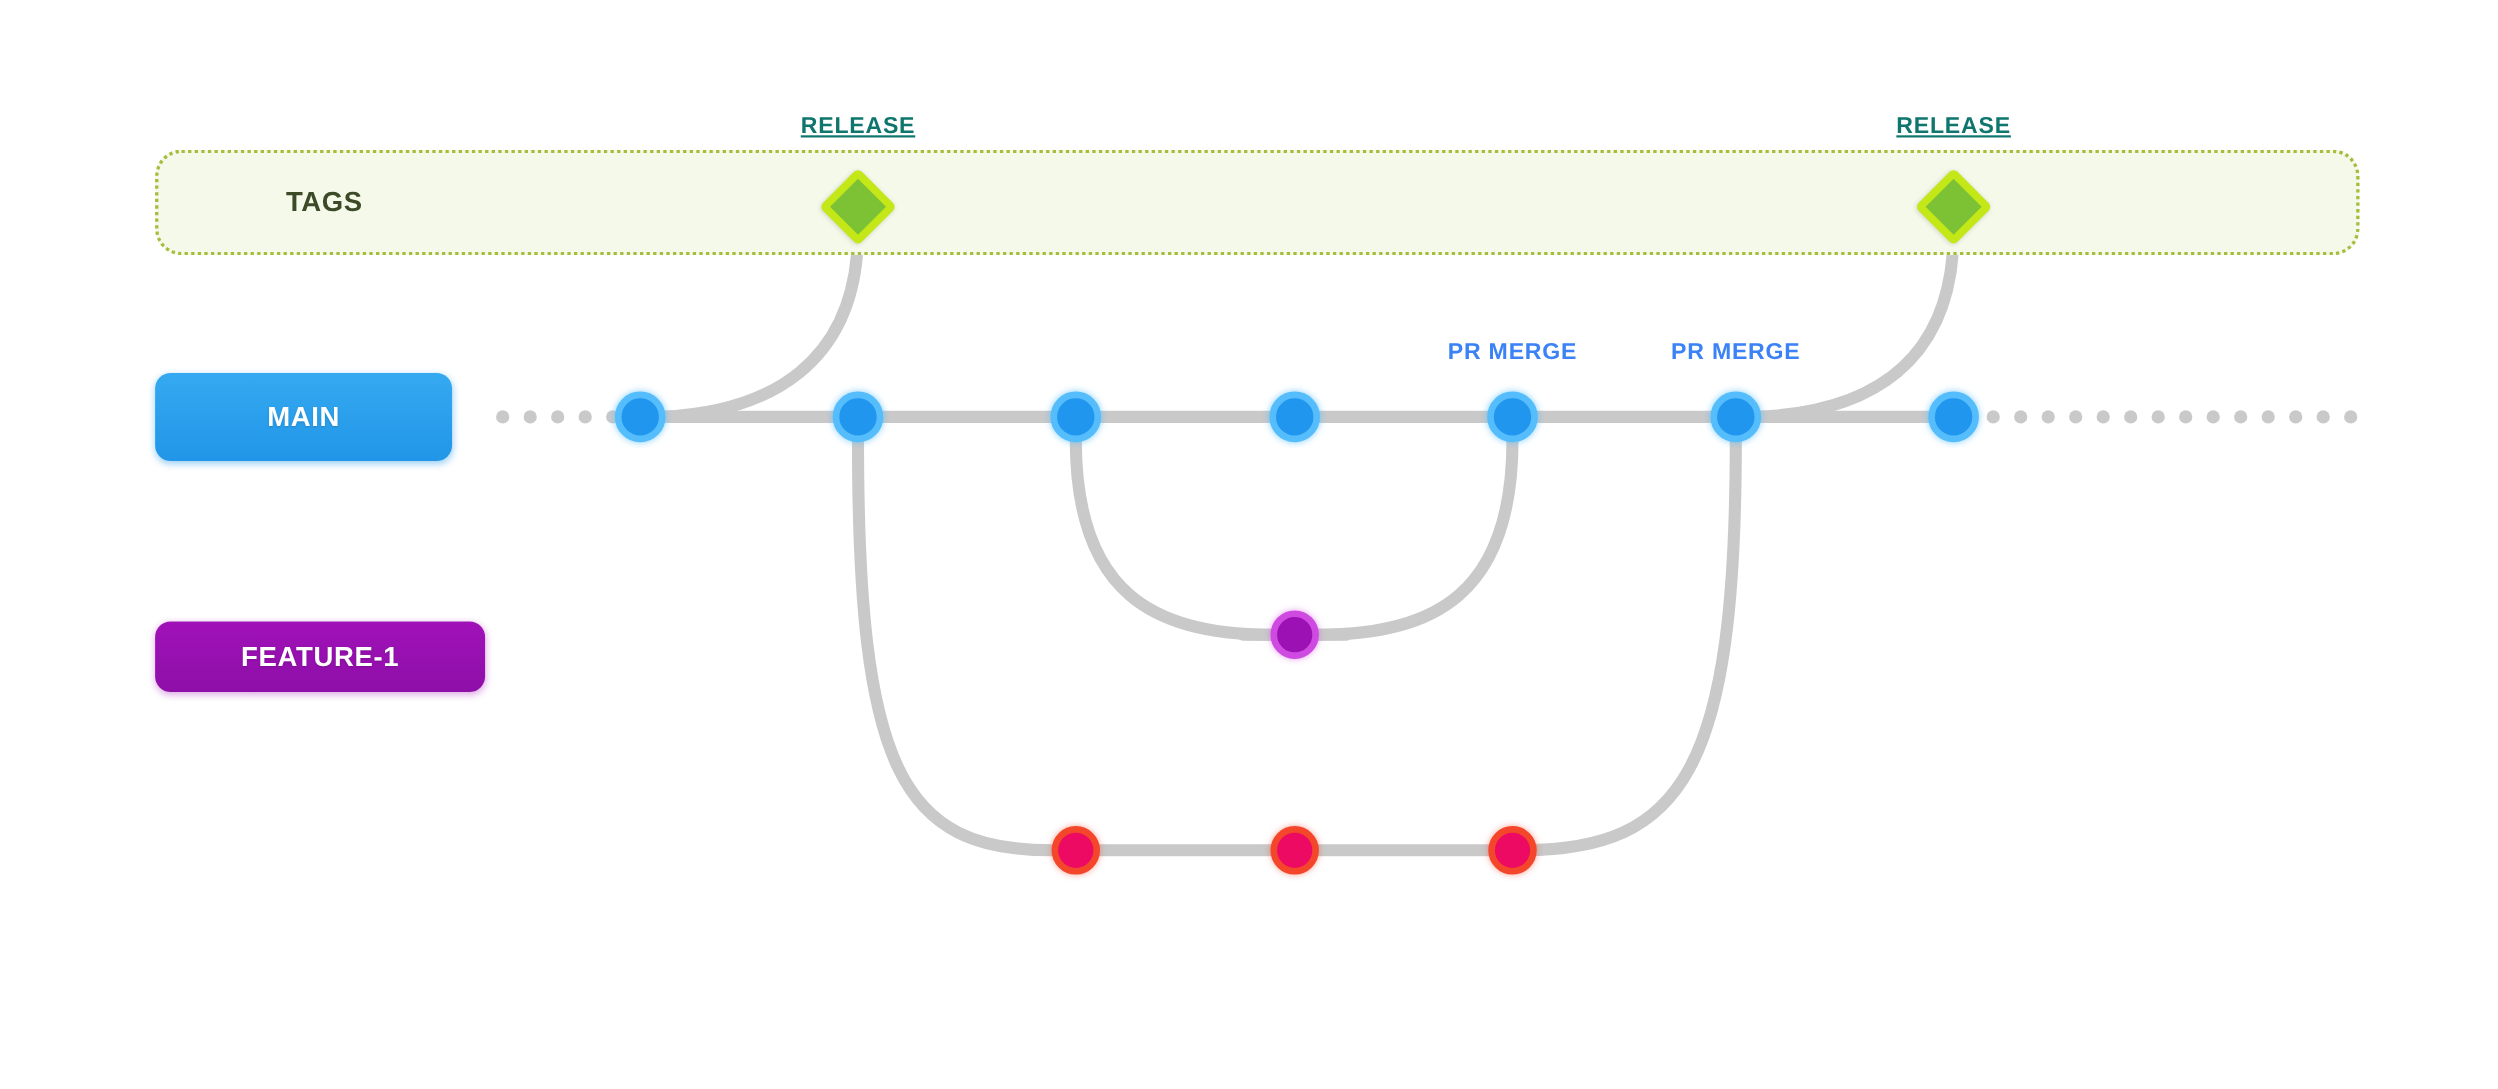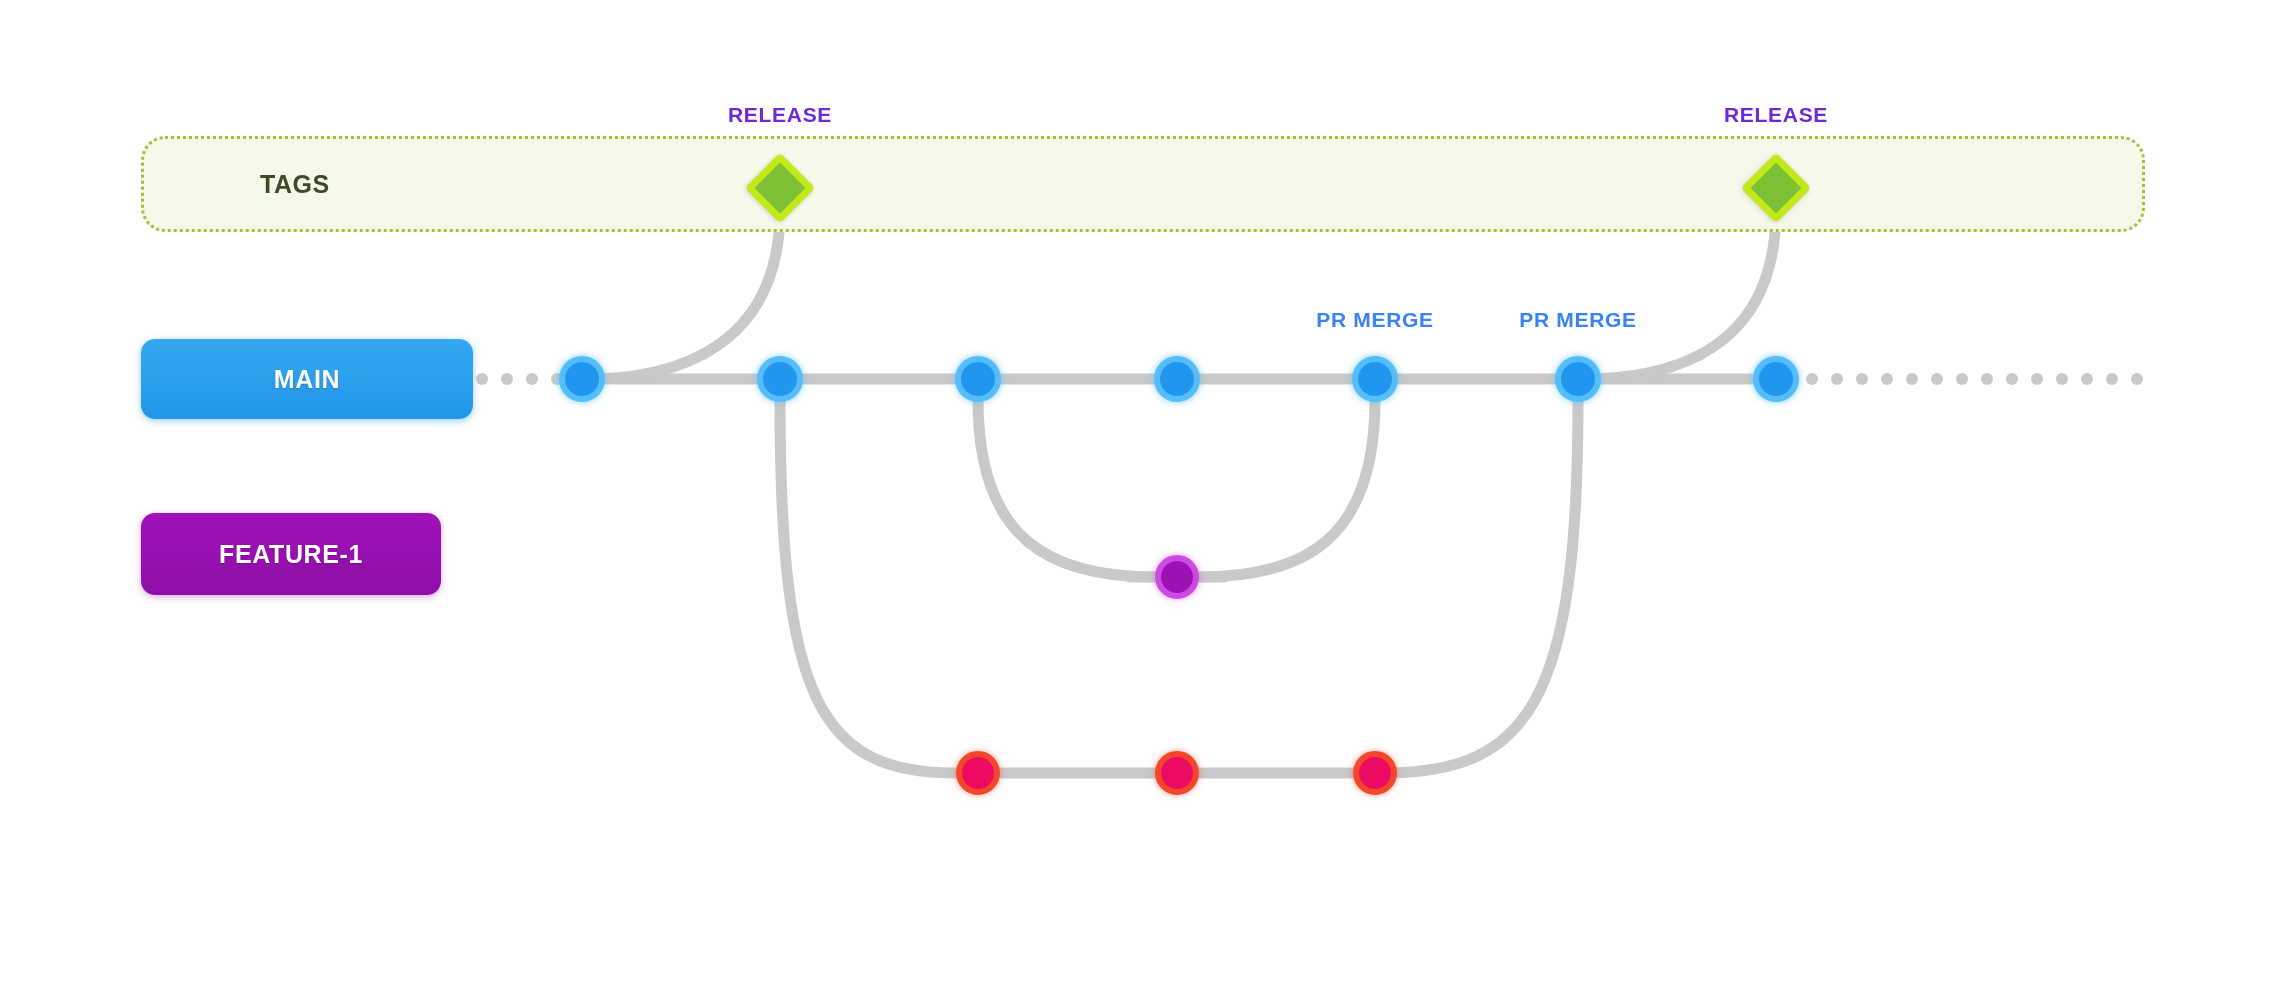--- a/index.html
+++ b/index.html
@@ -38,28 +38,28 @@
     justify-content: center;
     border-radius: 14px;
     color: #ffffff;
     font-weight: bold;
     letter-spacing: 0.6px;
     box-sizing: border-box;
     text-shadow: 0 1px 2px rgba(0,0,0,0.18);
   }
   .pill-main {
     left: 141px; top: 339px;
-    width: 332px; height: 80px;
+    width: 270px; height: 80px;
     font-size: 25px;
     background: linear-gradient(180deg, #35a9f0 0%, #2196e8 100%);
     box-shadow: 0 2px 7px rgba(33,150,232,0.45);
   }
   .pill-f1 {
-    left: 141px; top: 513px;
-    width: 300px; height: 82px;
+    left: 141px; top: 565px;
+    width: 300px; height: 64px;
     font-size: 25px;
     background: linear-gradient(180deg, #a011b8 0%, #8e0fa8 100%);
     box-shadow: 0 2px 7px rgba(160,17,184,0.35);
   }
   .pill-f2 {
     left: 141px; top: 733px;
     width: 300px; height: 80px;
     font-size: 25px;
     background: linear-gradient(180deg, #e8125f 0%, #d80d56 100%);
     box-shadow: 0 2px 7px rgba(232,18,95,0.35);
@@ -127,21 +127,22 @@
   
   .lbl {
     position: absolute;
     transform: translateX(-50%);
     white-space: nowrap;
     font-weight: bold;
     letter-spacing: 0.7px;
   }
   .lbl-release {
     font-size: 21px;
-    color: #6d28d9;
+    color: #0f766e;
+    text-decoration: underline;
   }
   .lbl-prmerge {
     font-size: 21px;
     color: #3b82f6;
   }
 </style>
 </head>
 <body>
 
 <div id="stage">

